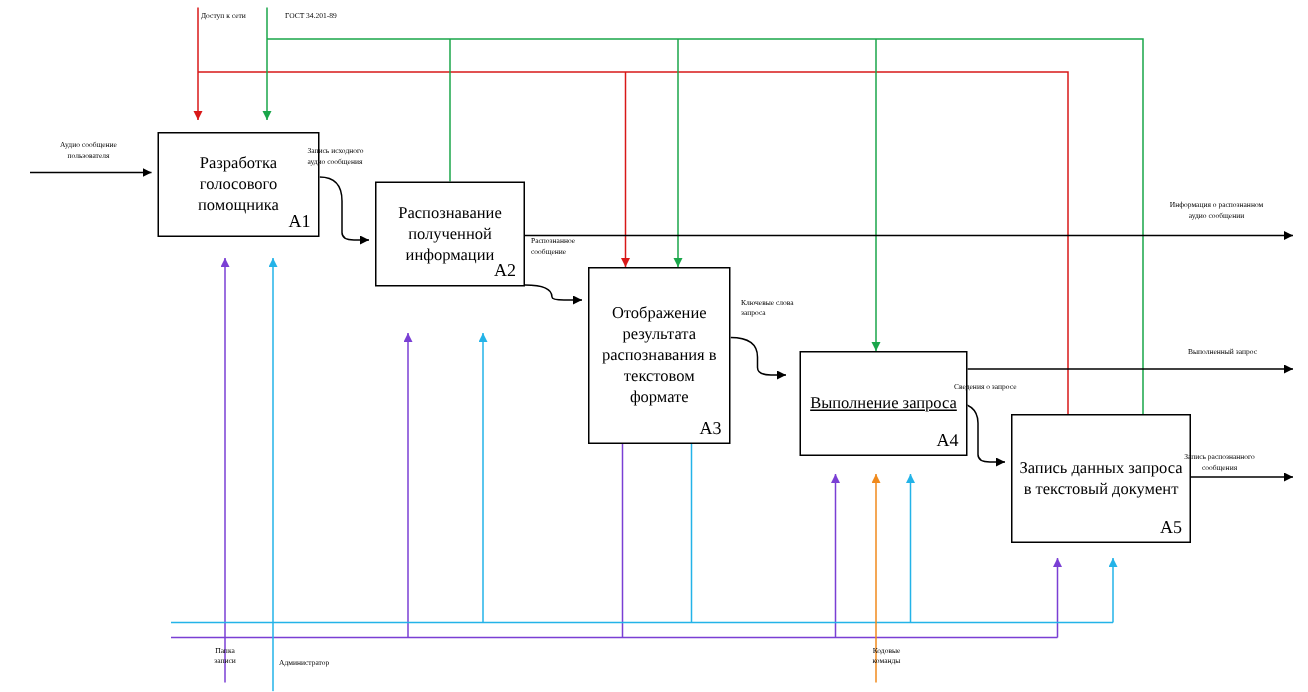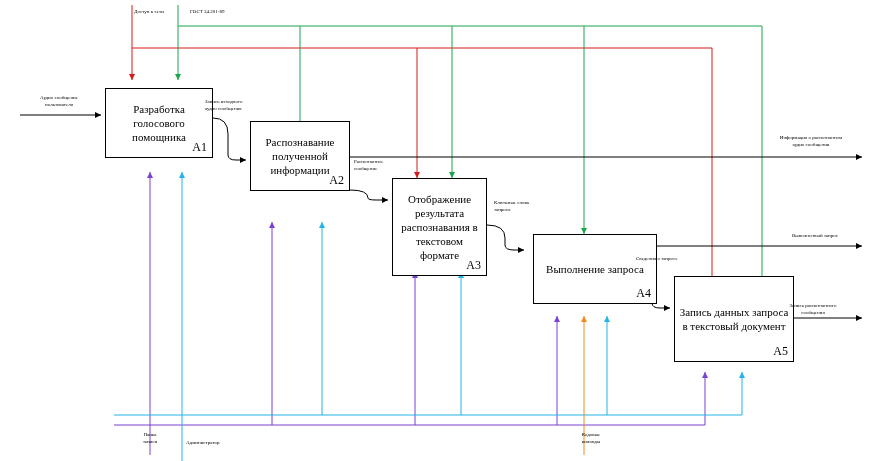--- a/index.html
+++ b/index.html
@@ -119,30 +119,30 @@
     <div class="box-id">A1</div>
   </div>
 
   <div class="box" style="left:250px;top:121px;width:100px;height:70px;">
     <div class="box-title">Распознавание
 полученной
 информации</div>
     <div class="box-id">A2</div>
   </div>
 
-  <div class="box" style="left:392px;top:178px;width:95px;height:98px;">
+  <div class="box" style="left:392px;top:178px;width:95px;height:118px;">
     <div class="box-title">Отображение
 результата
 распознавания в
 текстовом
 формате</div>
     <div class="box-id">A3</div>
   </div>
 
-  <div class="box" style="left:533px;top:234px;width:124px;height:70px;">
+  <div class="box" style="left:533px;top:234px;width:112px;height:70px;text-decoration:underline;">
     <div class="box-title">Выполнение
 запроса</div>
     <div class="box-id">A4</div>
   </div>
 
   <div class="box" style="left:674px;top:276px;width:120px;height:86px;">
     <div class="box-title">Запись данных
 запроса в
 текстовый
 документ</div>

